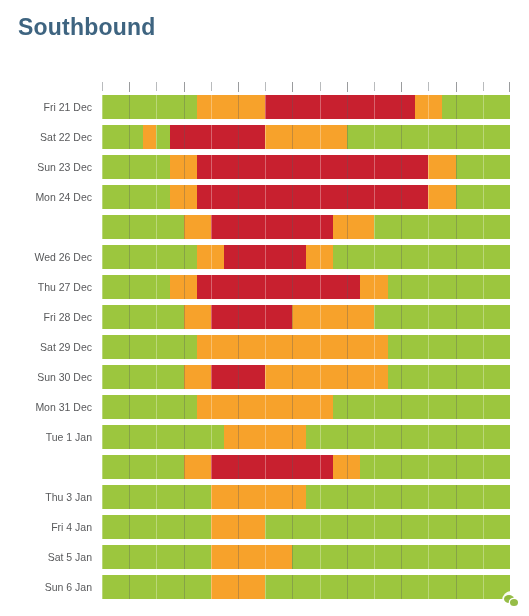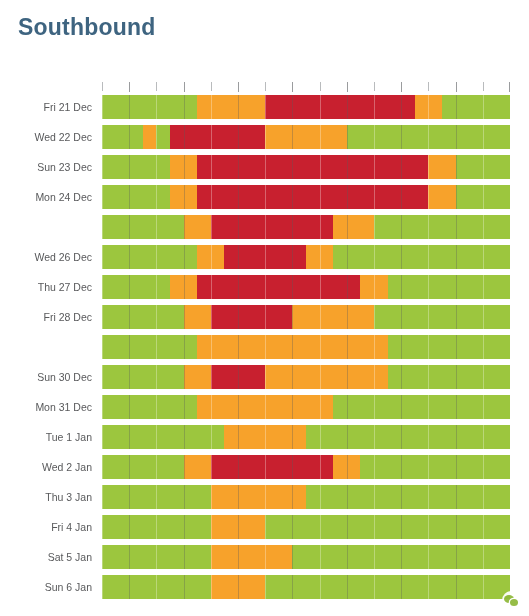--- a/index.html
+++ b/index.html
@@ -198,21 +198,21 @@
           <div class="gl minor" style="left: 217.6px;"></div>
           <div class="gl" style="left: 244.8px;"></div>
           <div class="gl minor" style="left: 272px;"></div>
           <div class="gl" style="left: 299.2px;"></div>
           <div class="gl minor" style="left: 326.4px;"></div>
           <div class="gl" style="left: 353.6px;"></div>
           <div class="gl minor" style="left: 380.8px;"></div>
         </div>
       </div>
       <div class="row">
-        <div class="row-label">Wed 22 Dec</div>
+        <div class="row-label">Sat 22 Dec</div>
         <div class="row-track">
           <div class="seg" style="left: 0px; width: 41.3px; background: rgb(156, 198, 62);"></div>
           <div class="seg" style="left: 40.8px; width: 14.1px; background: rgb(247, 162, 43);"></div>
           <div class="seg" style="left: 54.4px; width: 14.1px; background: rgb(156, 198, 62);"></div>
           <div class="seg" style="left: 68px; width: 95.7px; background: rgb(200, 32, 47);"></div>
           <div class="seg" style="left: 163.2px; width: 82.1px; background: rgb(247, 162, 43);"></div>
           <div class="seg" style="left: 244.8px; width: 163.7px; background: rgb(156, 198, 62);"></div>
         </div>
         <div class="grid-overlay">
           <div class="gl minor" style="left: 0px;"></div>
@@ -387,20 +387,21 @@
           <div class="gl minor" style="left: 217.6px;"></div>
           <div class="gl" style="left: 244.8px;"></div>
           <div class="gl minor" style="left: 272px;"></div>
           <div class="gl" style="left: 299.2px;"></div>
           <div class="gl minor" style="left: 326.4px;"></div>
           <div class="gl" style="left: 353.6px;"></div>
           <div class="gl minor" style="left: 380.8px;"></div>
         </div>
       </div>
       <div class="row">
+        <div class="row-label">Sat 29 Dec</div>
         <div class="row-track">
           <div class="seg" style="left: 0px; width: 95.7px; background: rgb(156, 198, 62);"></div>
           <div class="seg" style="left: 95.2px; width: 190.9px; background: rgb(247, 162, 43);"></div>
           <div class="seg" style="left: 285.6px; width: 122.9px; background: rgb(156, 198, 62);"></div>
         </div>
         <div class="grid-overlay">
           <div class="gl minor" style="left: 0px;"></div>
           <div class="gl" style="left: 27.2px;"></div>
           <div class="gl minor" style="left: 54.4px;"></div>
           <div class="gl" style="left: 81.6px;"></div>
@@ -488,21 +489,20 @@
           <div class="gl minor" style="left: 217.6px;"></div>
           <div class="gl" style="left: 244.8px;"></div>
           <div class="gl minor" style="left: 272px;"></div>
           <div class="gl" style="left: 299.2px;"></div>
           <div class="gl minor" style="left: 326.4px;"></div>
           <div class="gl" style="left: 353.6px;"></div>
           <div class="gl minor" style="left: 380.8px;"></div>
         </div>
       </div>
       <div class="row">
-        <div class="row-label">Wed 2 Jan</div>
         <div class="row-track">
           <div class="seg" style="left: 0px; width: 82.1px; background: rgb(156, 198, 62);"></div>
           <div class="seg" style="left: 81.6px; width: 27.7px; background: rgb(247, 162, 43);"></div>
           <div class="seg" style="left: 108.8px; width: 122.9px; background: rgb(200, 32, 47);"></div>
           <div class="seg" style="left: 231.2px; width: 27.7px; background: rgb(247, 162, 43);"></div>
           <div class="seg" style="left: 258.4px; width: 150.1px; background: rgb(156, 198, 62);"></div>
         </div>
         <div class="grid-overlay">
           <div class="gl minor" style="left: 0px;"></div>
           <div class="gl" style="left: 27.2px;"></div>

